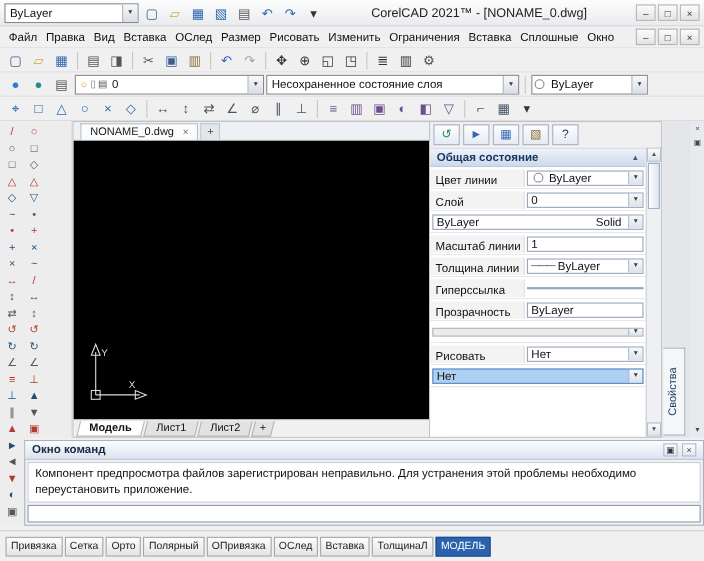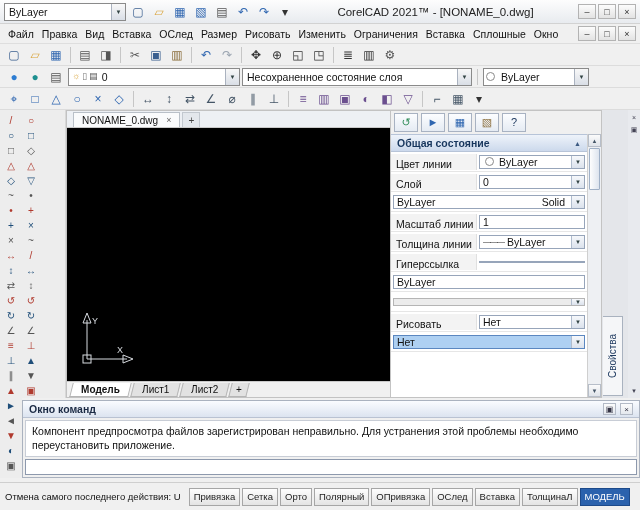--- a/index.html
+++ b/index.html
@@ -607,20 +607,21 @@
               <span class="varr">▼</span>
             </div>
           </div>
           <div class="prow">
             <div class="plabel">Гиперссылка</div>
             <div class="pval">
               <span class="vtext"></span>
             </div>
           </div>
           <div class="prow">
+            <div class="plabel">Прозрачность</div>
             <div class="pval">
               <span class="vtext">ByLayer</span>
             </div>
           </div>
           <div class="prow">
             <div class="pval disabled">
               <span class="vtext"></span>
               <span class="varr">▼</span>
             </div>
           </div>
@@ -667,21 +668,20 @@
           <div class="cwb">×</div>
         </div>
     </div>
     <div class="cmd-msg">
       <span>Компонент предпросмотра файлов зарегистрирован неправильно. Для устранения этой проблемы необходимо переустановить приложение.</span>
     </div>
     <input class="cmd-input" value="" style="">
   </div>
 
   <div class="statusbar">
-    <span class="sb-msg">Отмена самого последнего действия: U</span>
     <div class="sb-toggles">
         <div class="sb-btn">Привязка</div>
         <div class="sb-btn">Сетка</div>
         <div class="sb-btn">Орто</div>
         <div class="sb-btn">Полярный</div>
         <div class="sb-btn">ОПривязка</div>
         <div class="sb-btn">ОСлед</div>
         <div class="sb-btn">Вставка</div>
         <div class="sb-btn">ТолщинаЛ</div>
         <div class="sb-btn active">МОДЕЛЬ</div>

